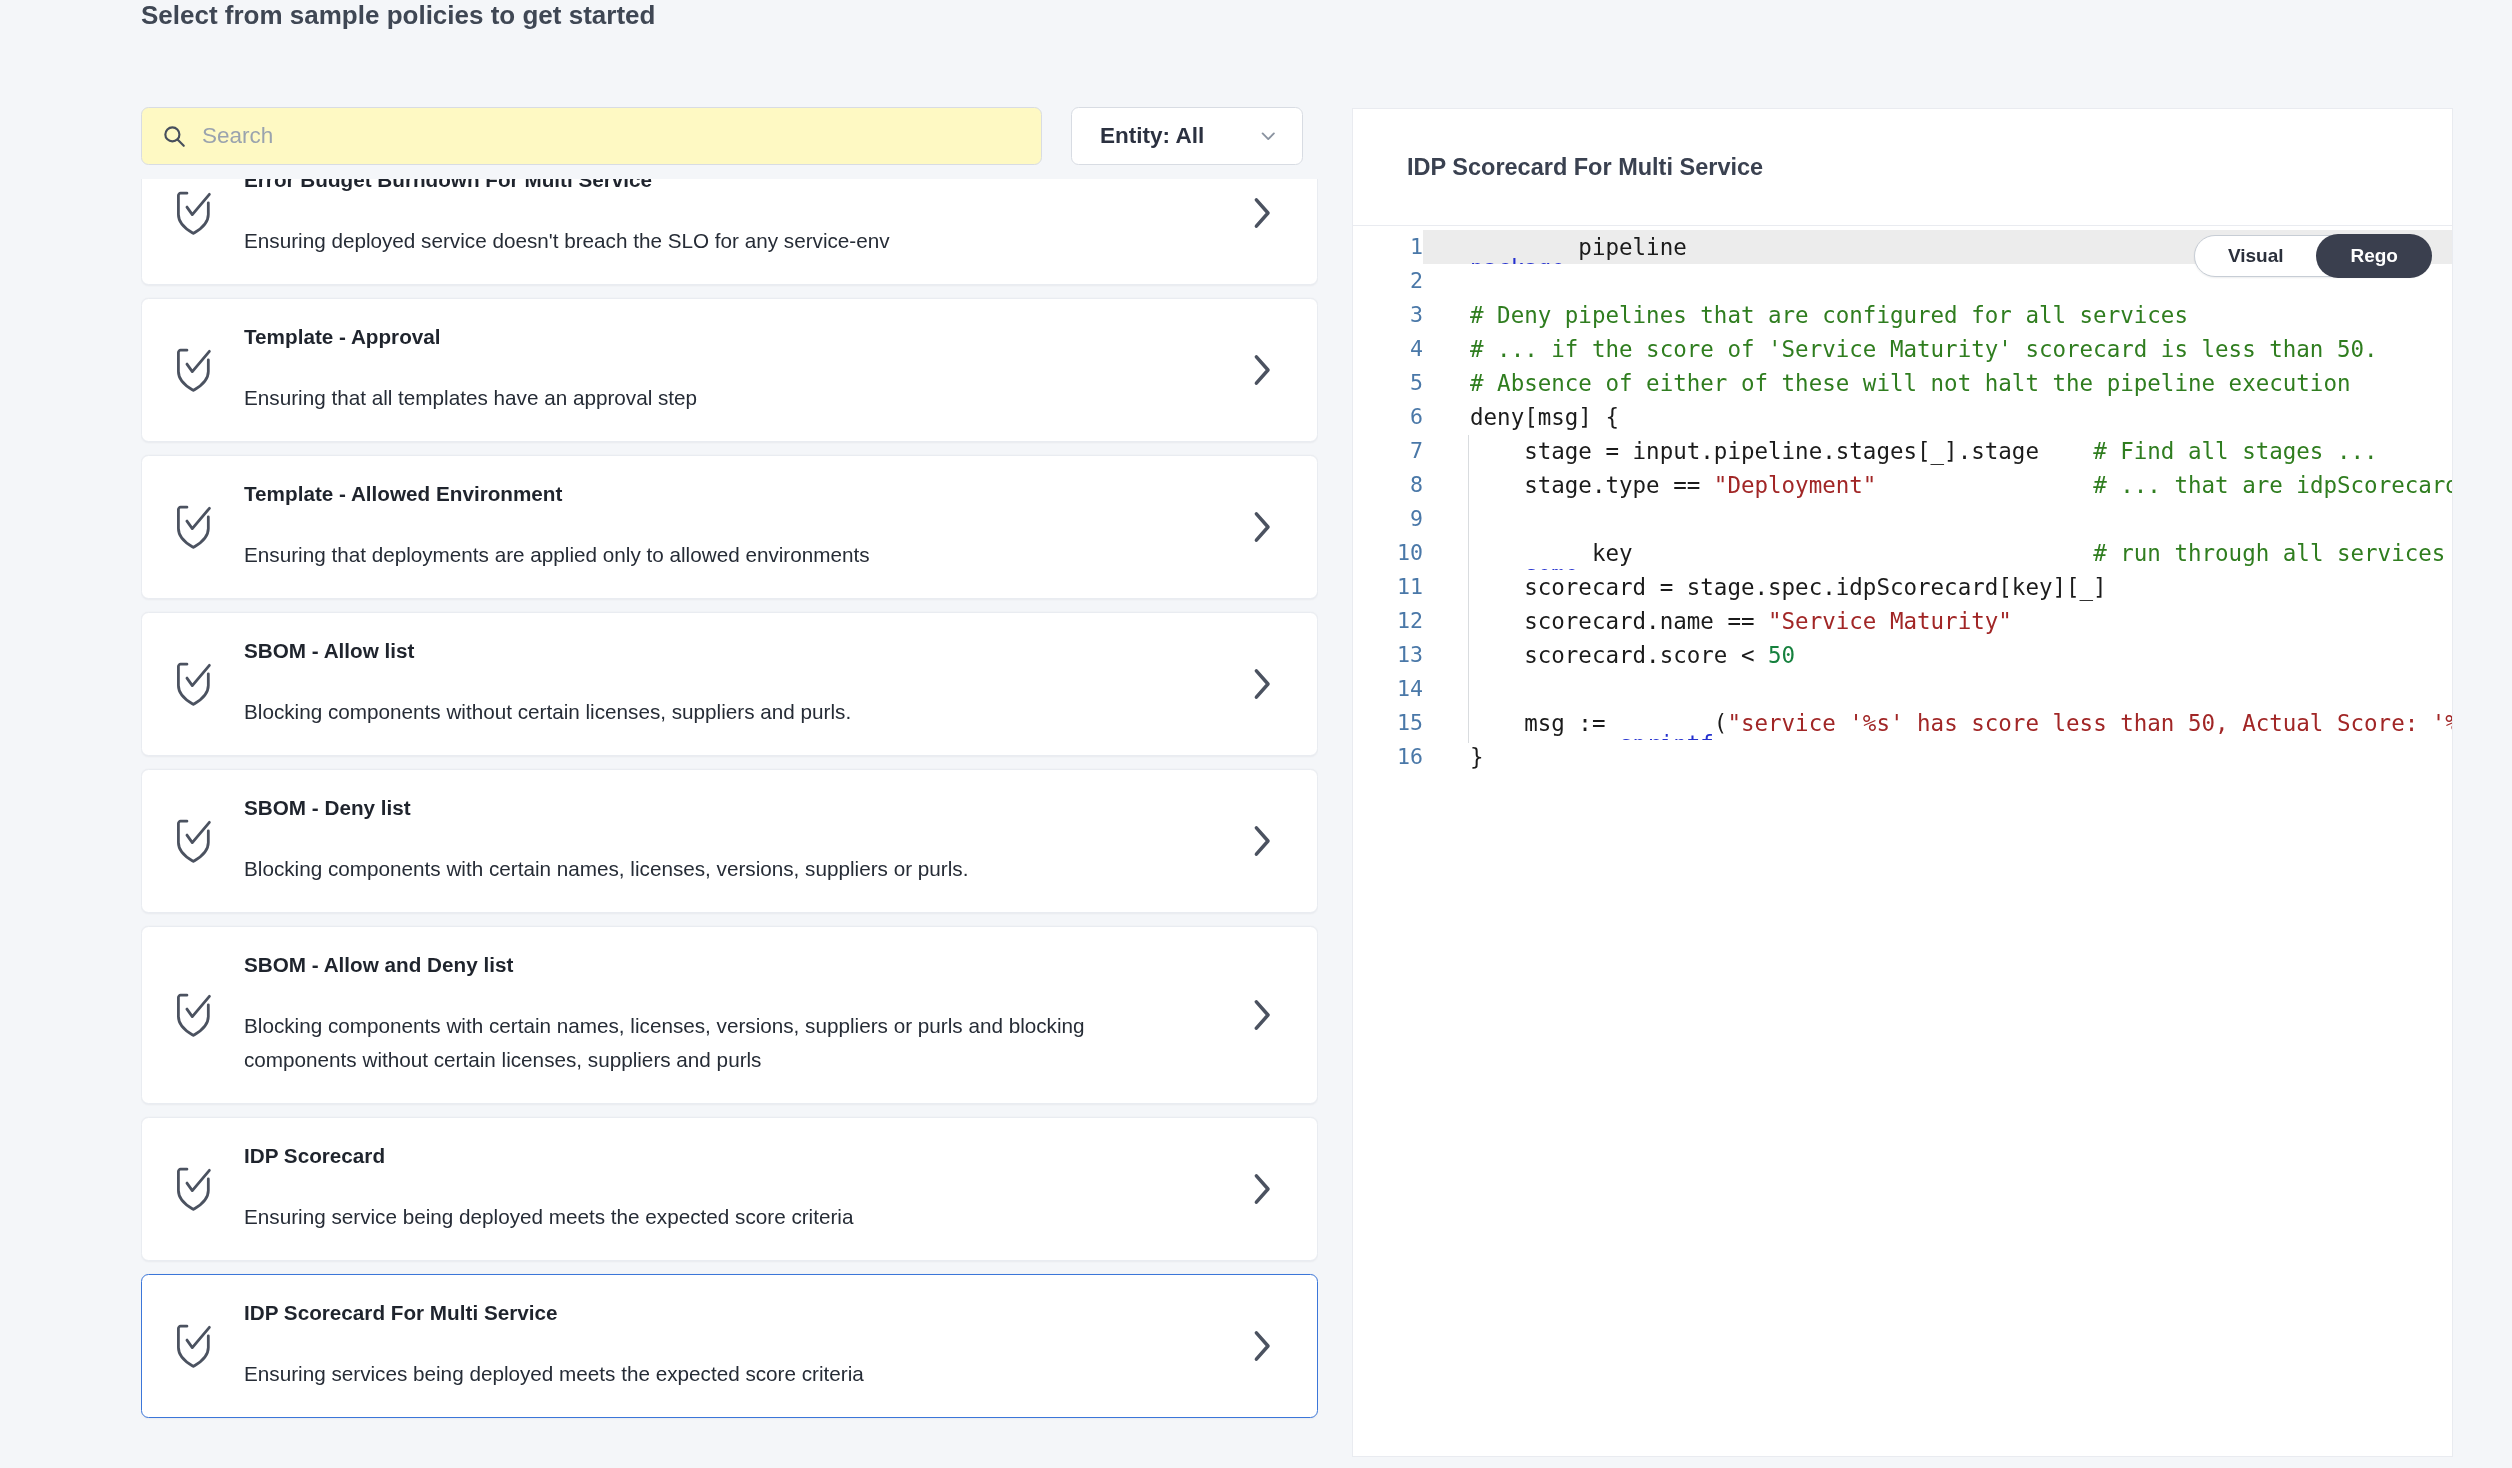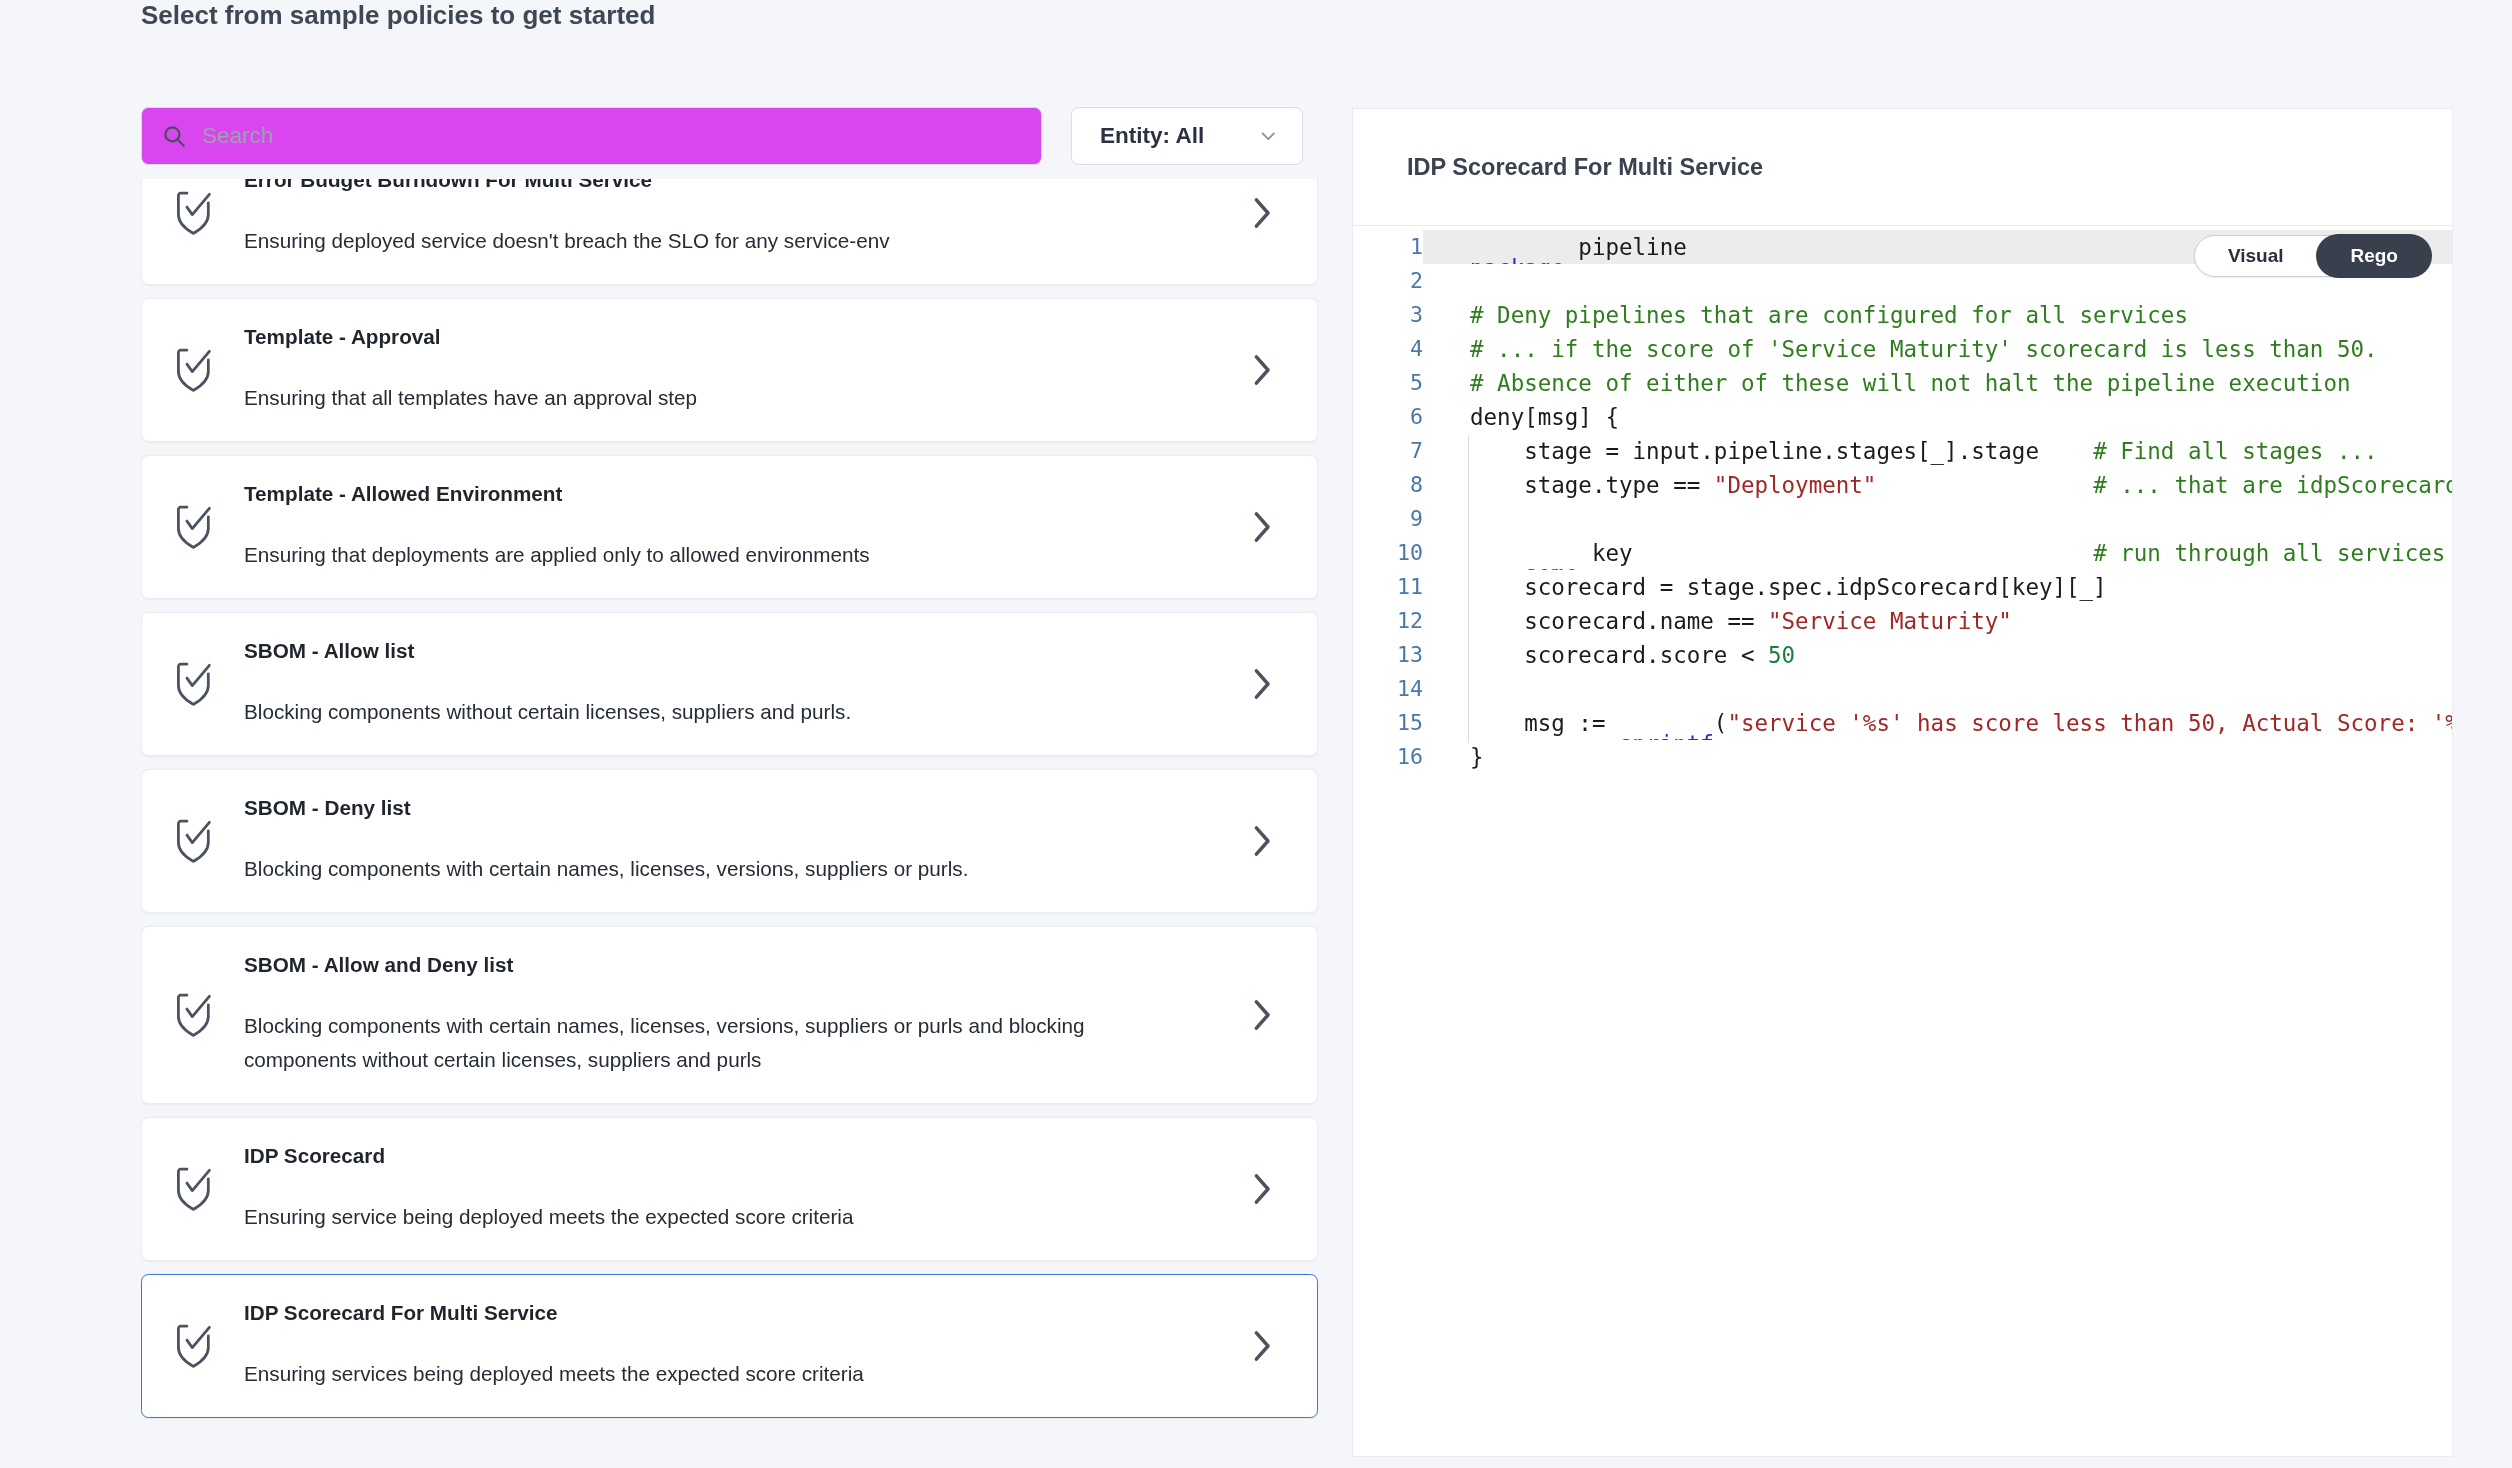--- a/index.html
+++ b/index.html
@@ -4,21 +4,21 @@
 <style>
   * { margin:0; padding:0; box-sizing:border-box; }
   html,body { width:2512px; height:1468px; overflow:hidden;
     background:#f4f6f9; font-family:"Liberation Sans", sans-serif; }
 
   .page-title { position:absolute; left:141px; top:0px;
     font-size:26px; line-height:30px; font-weight:700; color:#3f4754; }
 
   
   .search-box { position:absolute; left:141px; top:107px; width:901px; height:58px;
-    background:#d946ef; border:0.9px solid #d8dce3; border-radius:7.5px;
+    background:#fef9c3; border:0.9px solid #d8dce3; border-radius:7.5px;
     display:flex; align-items:center; padding:0 19px; }
   .search-box svg { flex:0 0 auto; margin-right:15px; }
   .search-box input { border:none; outline:none; flex:1; font-size:22.5px;
     color:#2b3140; background:transparent; font-family:"Liberation Sans", sans-serif; }
   .search-box input::placeholder { color:#9aa3ae; }
 
   .entity-select { position:absolute; left:1071px; top:107px; width:232px; height:58px;
     background:#fff; border:0.9px solid #d8dce3; border-radius:7.5px;
     display:flex; align-items:center; justify-content:space-between;
     padding:0 22.5px 0 28px; cursor:pointer; }

